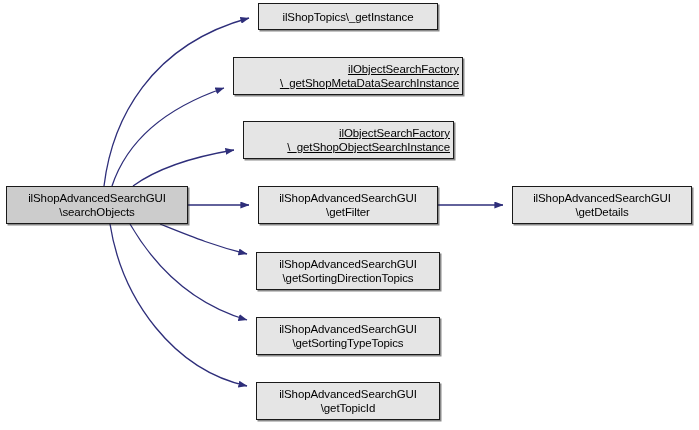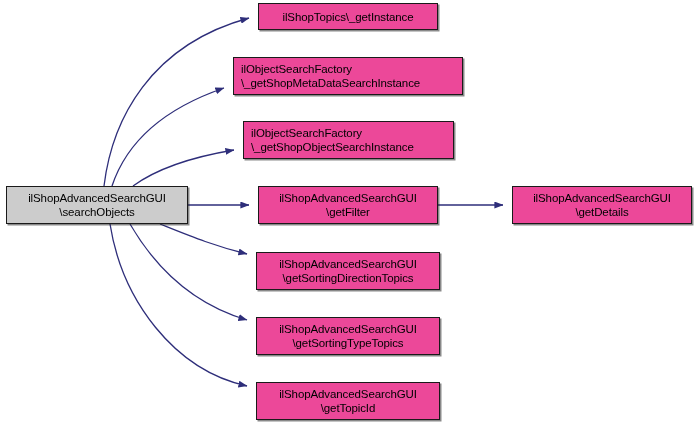--- a/index.html
+++ b/index.html
@@ -23,41 +23,42 @@
     height: 430px;
   }
   .node {
     position: absolute;
     box-sizing: border-box;
     display: flex;
     align-items: center;
     justify-content: center;
     text-align: center;
     border: 1px solid #1a1a1a;
-    background: #ec4899;
+    background: #e5e5e5;
     color: #000000;
     font-size: 11.5px;
     line-height: 14px;
     letter-spacing: -0.1px;
     box-shadow: 1.5px 1.5px 0 0 rgba(40,40,40,0.55);
     z-index: 3;
   }
   .node.root {
     background: #cccccc;
     border-color: #1a1a1a;
   }
   .node .label {
     display: block;
     white-space: pre-line;
     padding: 0 3px;
   }
   .node.left-align .label {
-    text-align: left;
+    text-align: right;
     width: 100%;
     padding-left: 7px;
+    text-decoration: underline;
   }
 </style>
 </head>
 <body>
 
 <div id="canvas">
 
   <svg id="edge-layer" viewBox="0 0 699 430" width="699" height="430" xmlns="http://www.w3.org/2000/svg">
     <defs>
       <marker id="arrowhead" markerWidth="9" markerHeight="7" refX="8.6" refY="3.5" orient="auto" markerUnits="userSpaceOnUse">

